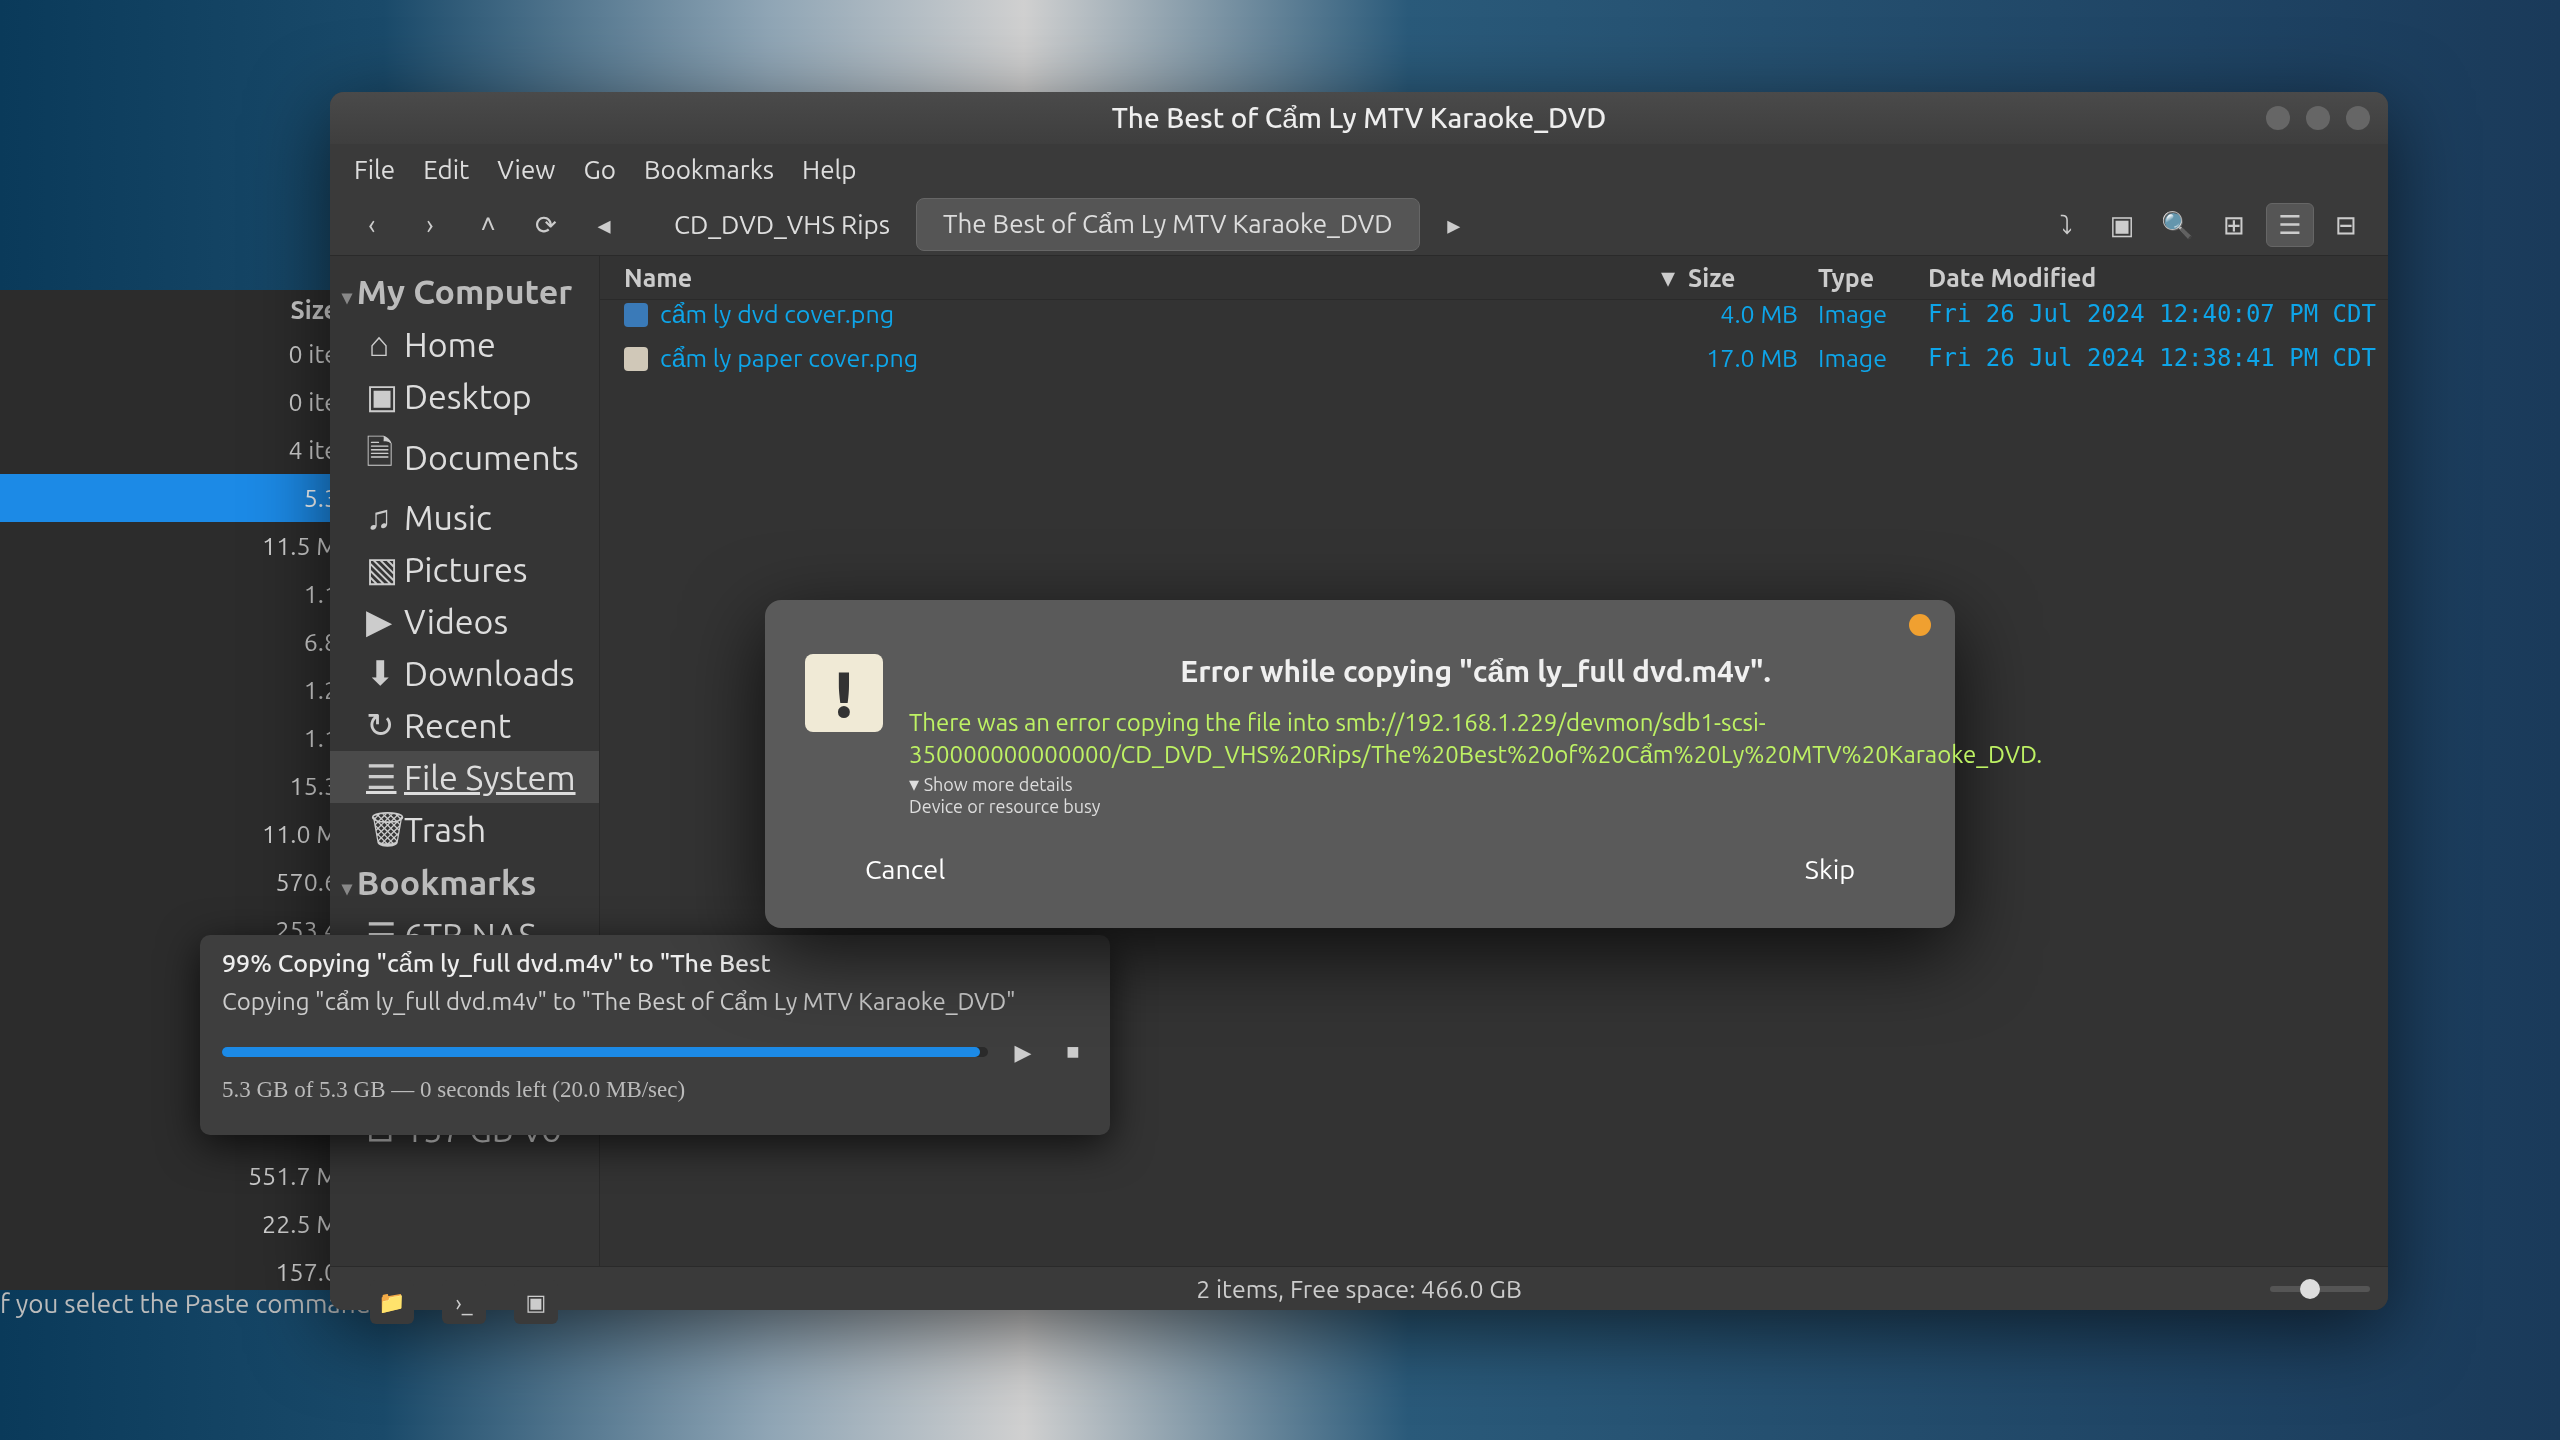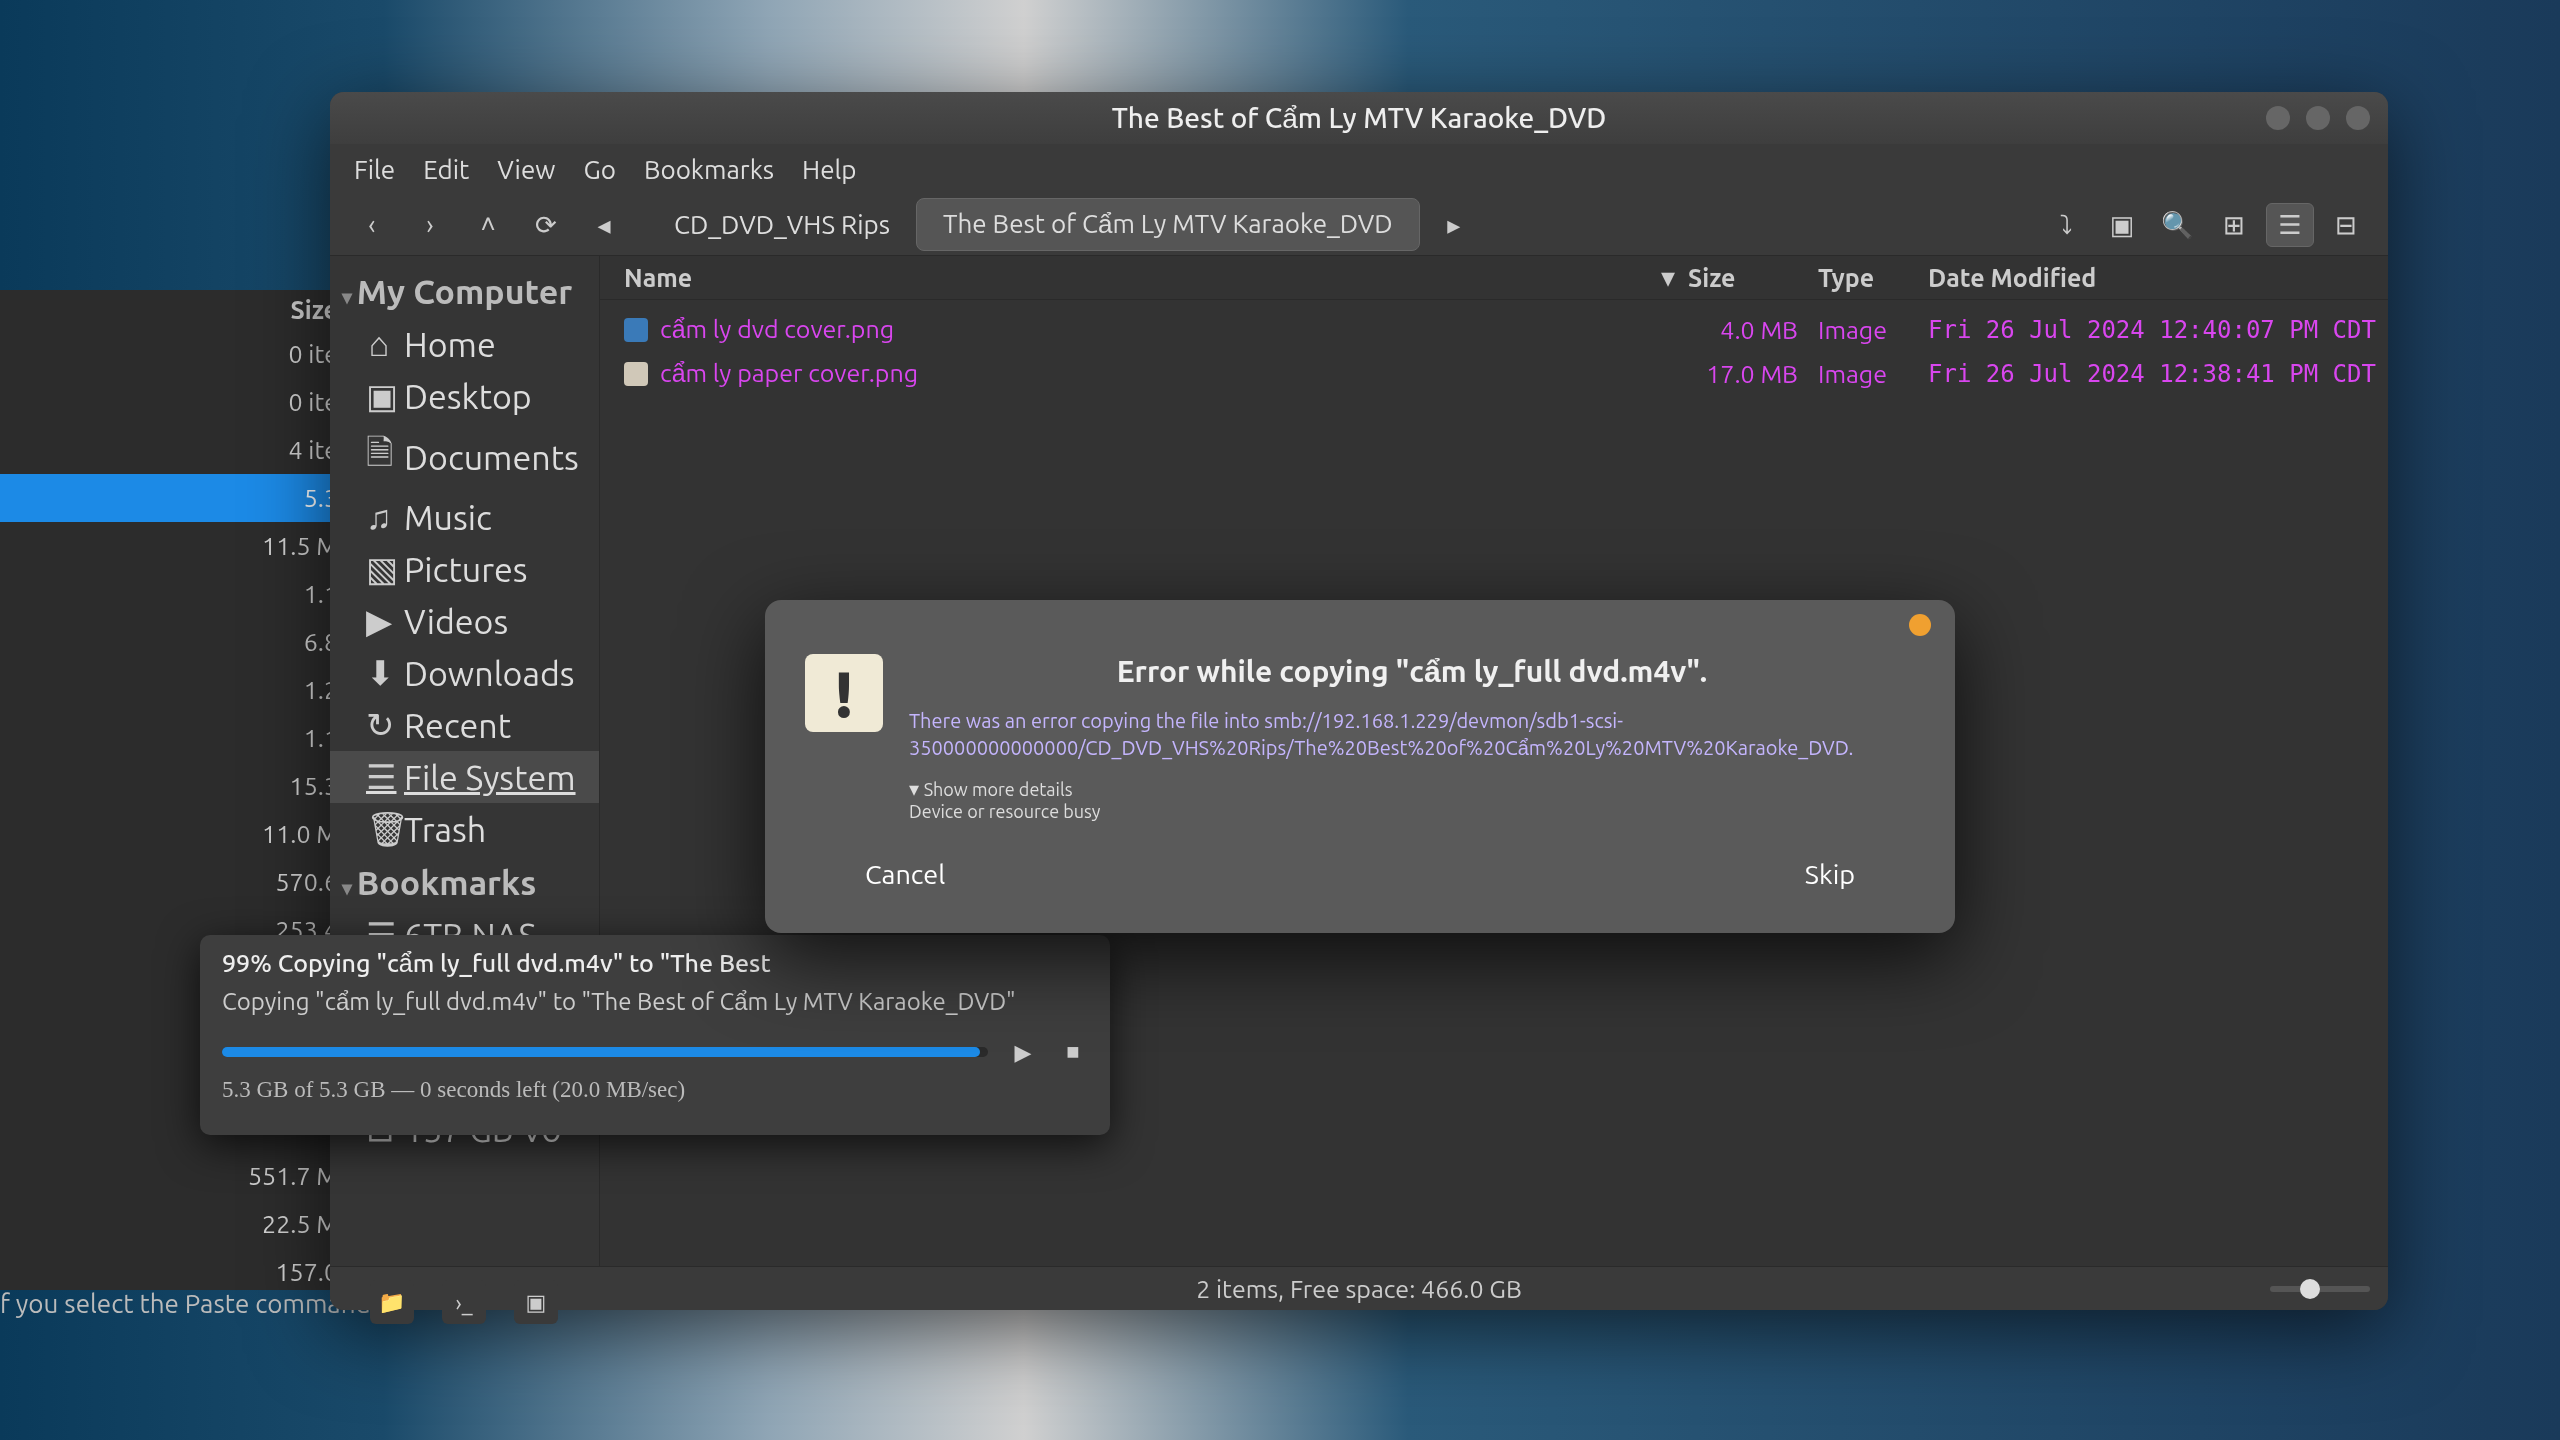--- a/index.html
+++ b/index.html
@@ -120,22 +120,22 @@
   height: 44px;
   border-bottom: 1px solid #2a2a2a;
   font-size: 25px; color: #ccc; font-weight: 600;
 }
 .fl-head .c-name { flex: 1; padding-left: 24px; }
 .fl-head .c-sort { width: 40px; text-align: center; }
 .fl-head .c-size { width: 130px; }
 .fl-head .c-type { width: 110px; }
 .fl-head .c-date { width: 460px; }
 .fl-row {
-  display: flex; align-items: flex-end;
-  height: 44px; font-size: 25px; color: #d946ef;
+  display: flex; align-items: flex-start;
+  height: 44px; font-size: 25px; color: #0ea5e9;
 }
 .fl-row .c-name { flex: 1; padding-left: 24px; display:flex; align-items:center; gap:12px; }
 .fl-row .c-size { width: 130px; text-align: right; padding-right: 20px; }
 .fl-row .c-type { width: 110px; }
 .fl-row .c-date { width: 460px; font-family: monospace; font-size: 24px; }
 .file-ico { width: 24px; height: 24px; border-radius: 4px; display:inline-block; }
 .statusbar {
   position: absolute; bottom: 0; left: 0; right: 0;
   height: 44px;
   background: #3a3a3a;
@@ -181,21 +181,21 @@
 .dialog .dlg-dot { position:absolute; right:24px; top:14px; width:22px; height:22px; border-radius:50%; background:#f0a030; }
 .dialog .dlg-body { display:flex; gap: 26px; padding: 10px 40px 24px 40px; }
 .dlg-icon {
   width: 78px; height: 78px; flex-shrink:0;
   background: #f0ead6; border-radius: 8px;
   display:flex; align-items:center; justify-content:center;
   font-size: 64px; font-weight: 900; color: #333;
 }
 .dlg-text { flex:1; }
 .dlg-heading { font-size: 30px; font-weight: 600; text-align: center; margin-bottom: 18px; color:#f0f0f0; }
-.dlg-msg { font-size: 20px; color: #c4b5fd; line-height: 1.35; margin-bottom: 16px; }
+.dlg-msg { font-size: 24px; color: #bef264; line-height: 1.35; }
 .dlg-details { font-size: 18px; color: #ddd; }
 .dlg-details .toggle::before { content: "▾ "; font-size: 20px; }
 .dlg-buttons {
   display: flex; justify-content: space-between;
   padding: 0 60px 30px 60px;
 }
 .dlg-btn {
   padding: 14px 40px;
   font-size: 27px; color: #ffffff;
   border-radius: 8px;

